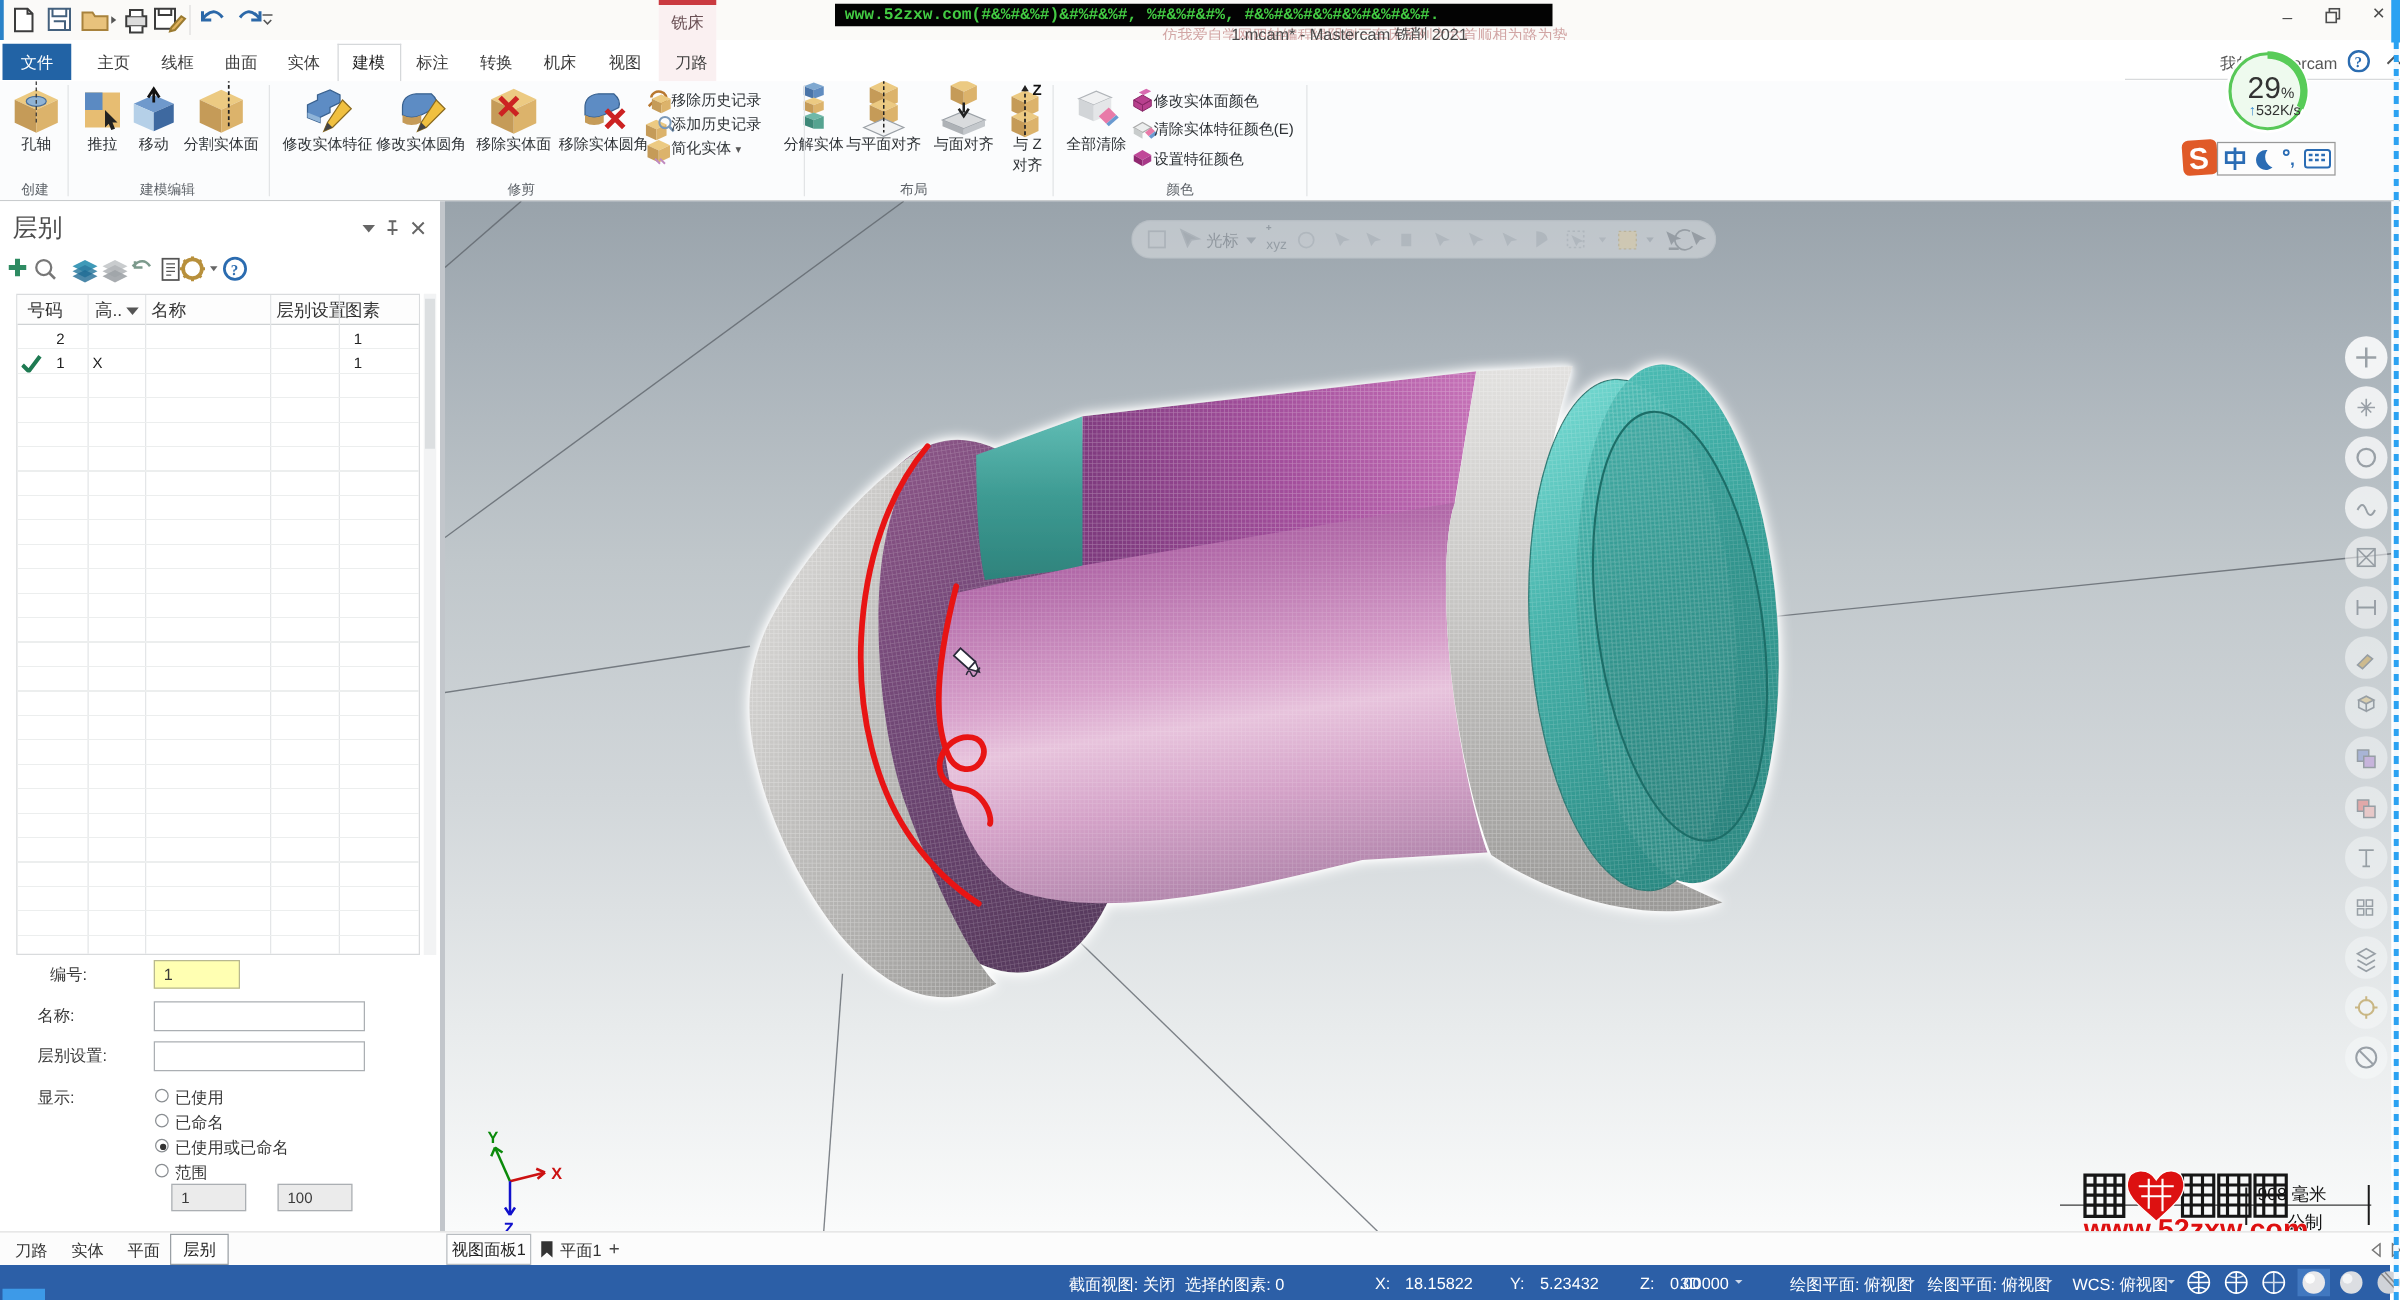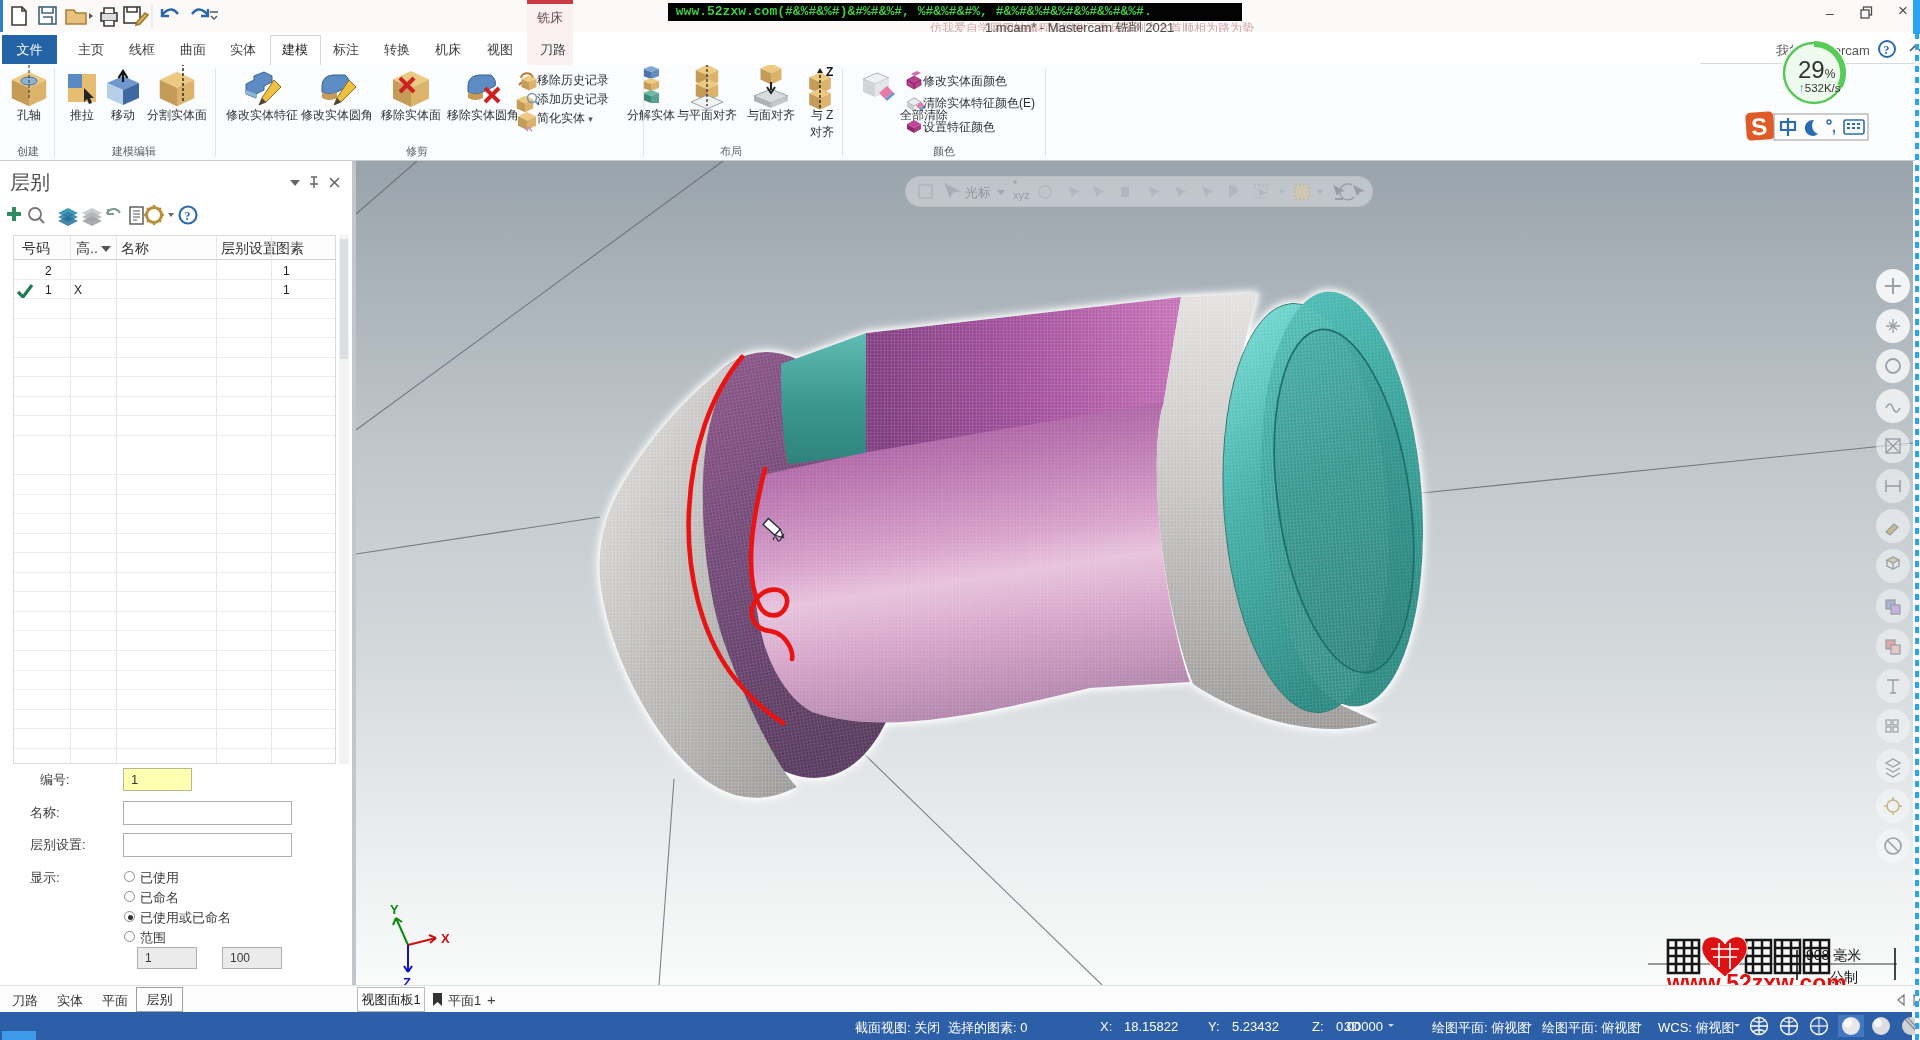--- a/index.html
+++ b/index.html
@@ -245,21 +245,21 @@
   <div class="abs blabel" style="left:377px;top:107px;width:68px">移除实体面</div>
   <div class="abs blabel" style="left:443px;top:107px;width:80px">移除实体圆角</div>
   <div class="abs slabel" style="left:537px;top:72px">移除历史记录</div>
   <div class="abs slabel" style="left:537px;top:91px">添加历史记录</div>
   <div class="abs slabel" style="left:537px;top:110px">简化实体 <span style="font-size:9px;color:#555">▾</span></div>
   <div class="abs blabel" style="left:621px;top:107px;width:60px">分解实体</div>
   <div class="abs blabel" style="left:677px;top:107px;width:60px">与平面对齐</div>
   <div class="abs blabel" style="left:742px;top:107px;width:58px">与面对齐</div>
   <div class="abs blabel" style="left:797px;top:107px;width:50px">与 Z</div>
   <div class="abs blabel" style="left:797px;top:124px;width:50px">对齐</div>
-  <div class="abs blabel" style="left:896px;top:107px;width:56px">全部清除</div>
+  <div class="abs blabel" style="left:849px;top:107px;width:56px">全部清除</div>
   <div class="abs slabel" style="left:923px;top:73px">修改实体面颜色</div>
   <div class="abs slabel" style="left:923px;top:95px">清除实体特征颜色(E)</div>
   <div class="abs slabel" style="left:923px;top:119px">设置特征颜色</div>
   <div class="abs glabel" style="left:-12px">创建</div>
   <div class="abs glabel" style="left:94px">建模编辑</div>
   <div class="abs glabel" style="left:377px">修剪</div>
   <div class="abs glabel" style="left:691px">布局</div>
   <div class="abs glabel" style="left:904px">颜色</div>
   <div class="abs gsep" style="left:54px"></div>
   <div class="abs gsep" style="left:215px"></div>

